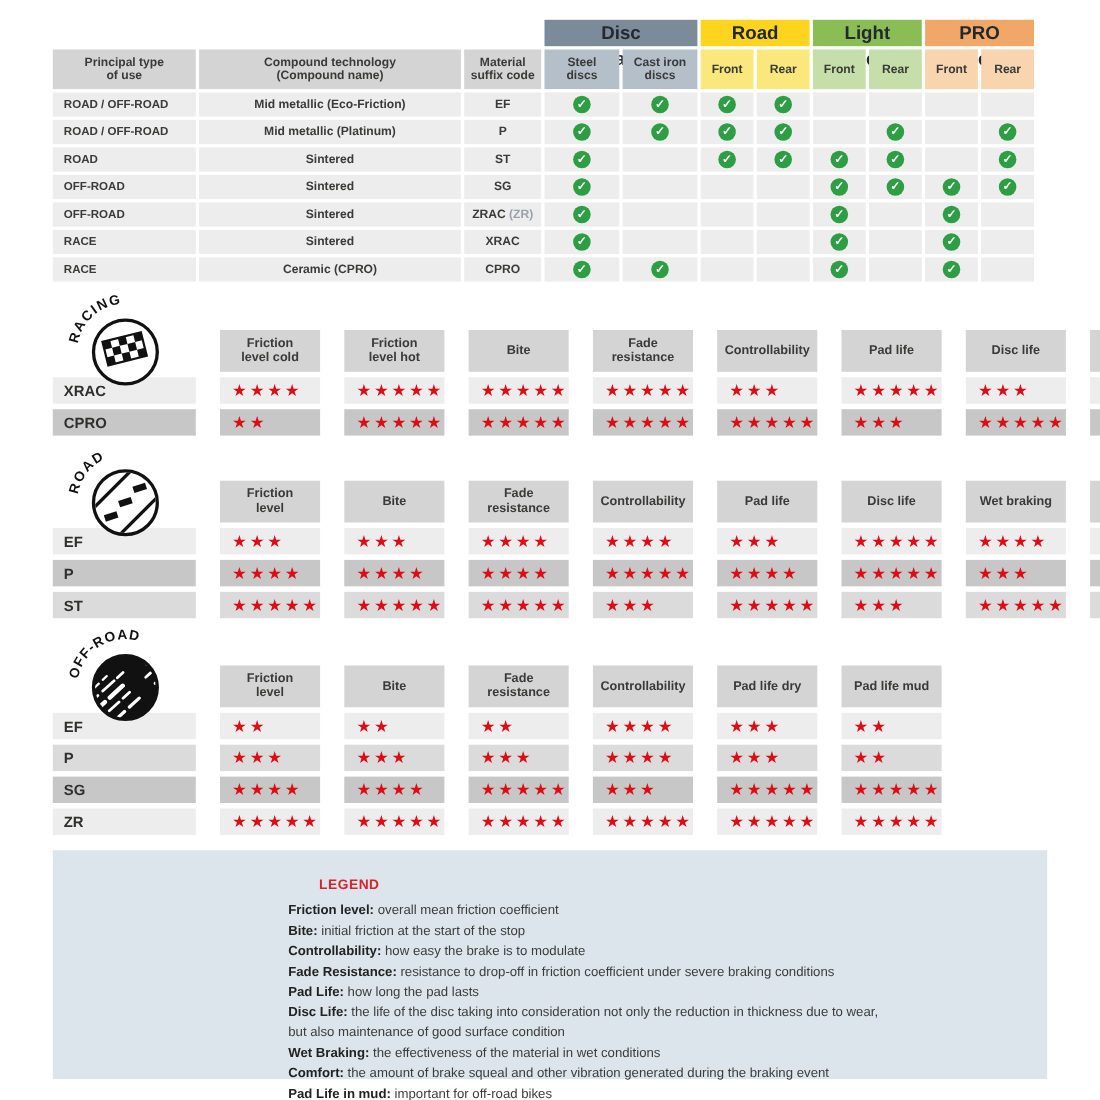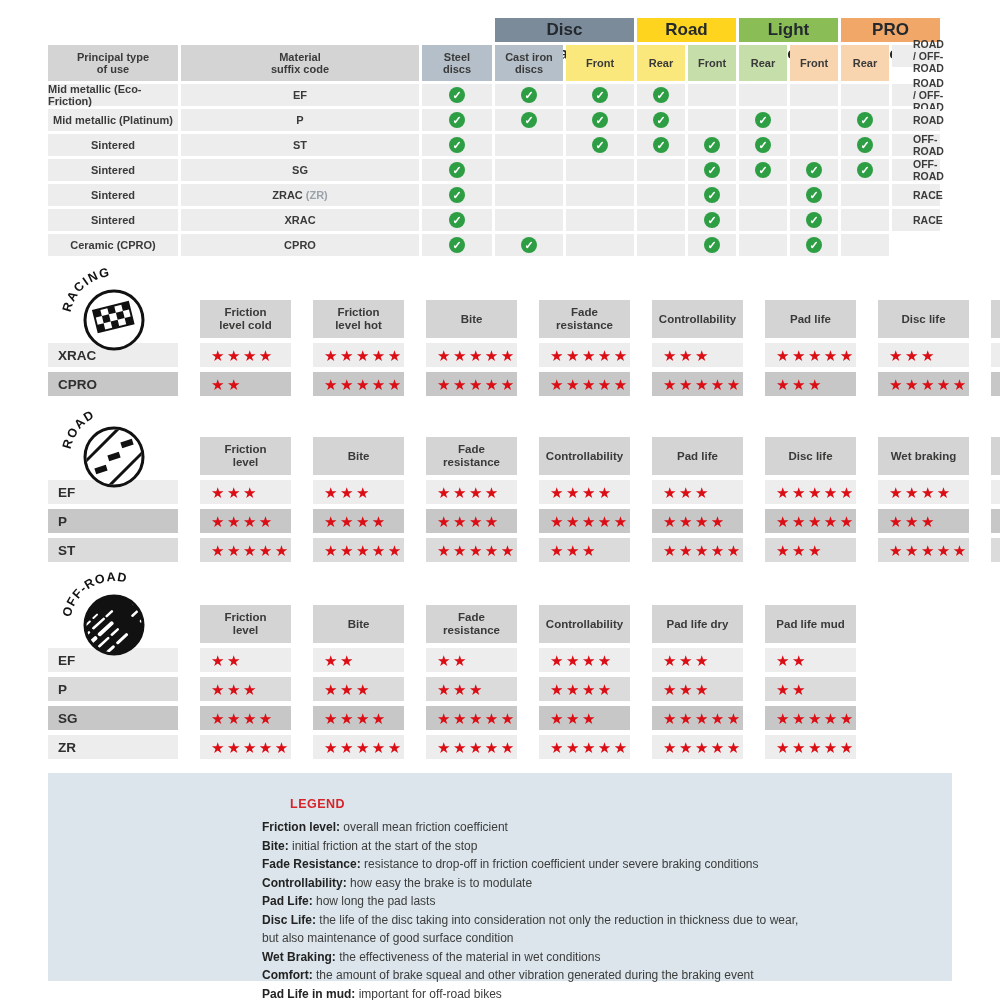--- a/index.html
+++ b/index.html
@@ -24,21 +24,21 @@
   }
   .col-head, .sub-head {
     height:36px; display:flex; align-items:center; justify-content:center;
     text-align:center; font-weight:bold; font-size:11px; line-height:12.5px;
     background:#d4d4d4; color:#3a3a39;
   }
   #compat-grid .cell {
     height:22px; background:#ededed; display:flex; align-items:center;
     justify-content:center; font-size:11px; font-weight:bold;
   }
-  #compat-grid .use { justify-content:flex-start; padding-left:21px; font-size:10.5px; }
+  #compat-grid .use { justify-content:flex-start; padding-left:10px; font-size:10.5px; }
   .suffix { color:#9aa3ab; font-weight:bold; margin-left:3px;text-align:right; }
   .mark {
     width:16px; height:16px; border-radius:50%; background:#2e9e44;
     color:#fff; font-size:11px; font-weight:bold; display:flex;
     align-items:center; justify-content:center; line-height:1;
   }
 
   
   .rating-section { position:relative; }
   .rating-section.racing  { margin-top:44px; }
@@ -78,20 +78,22 @@
 <div class="page">
 
   <div id="compat-grid">
       <div class="spacer"></div>
       <div class="group-head" style="background: rgb(124, 139, 153);">Disc Compatibility</div>
       <div class="group-head" style="background: rgb(255, 212, 31);">Road</div>
       <div class="group-head" style="background: rgb(138, 189, 86);">Light Competition</div>
       <div class="group-head" style="background: rgb(240, 167, 103);">PRO Competition</div>
       <div class="col-head pre">Principal type
 of use</div>
+      <div class="col-head pre">Compound technology
+(Compound name)</div>
       <div class="col-head pre">Material
 suffix code</div>
       <div class="sub-head pre" style="background: rgb(181, 191, 201);">Steel
 discs</div>
       <div class="sub-head pre" style="background: rgb(181, 191, 201);">Cast iron
 discs</div>
       <div class="sub-head pre" style="background: rgb(250, 232, 125);">Front</div>
       <div class="sub-head pre" style="background: rgb(250, 232, 125);">Rear</div>
       <div class="sub-head pre" style="background: rgb(198, 222, 169);">Front</div>
       <div class="sub-head pre" style="background: rgb(198, 222, 169);">Rear</div>
@@ -546,22 +548,22 @@
           <span class="stars">★★★★★</span>
         </div>
       </div>
   </section>
 
   <div class="legend-panel">
     <div class="legend-title">LEGEND</div>
     <div id="legend-lines">
         <div class="legend-line"><b>Friction level:</b> overall mean friction coefficient</div>
         <div class="legend-line"><b>Bite:</b> initial friction at the start of the stop</div>
+        <div class="legend-line"><b>Controllability:</b> how easy the brake is to modulate</div>
         <div class="legend-line"><b>Fade Resistance:</b> resistance to drop-off in friction coefficient under severe braking conditions</div>
-        <div class="legend-line"><b>Controllability:</b> how easy the brake is to modulate</div>
         <div class="legend-line"><b>Pad Life:</b> how long the pad lasts</div>
         <div class="legend-line"><b>Disc Life:</b> the life of the disc taking into consideration not only the reduction in thickness due to wear,</div>
         <div class="legend-line">but also maintenance of good surface condition</div>
         <div class="legend-line"><b>Wet Braking:</b> the effectiveness of the material in wet conditions</div>
         <div class="legend-line"><b>Comfort:</b> the amount of brake squeal and other vibration generated during the braking event</div>
         <div class="legend-line"><b>Pad Life in mud:</b> important for off-road bikes</div>
       </div>
   </div>
 
 </div>

